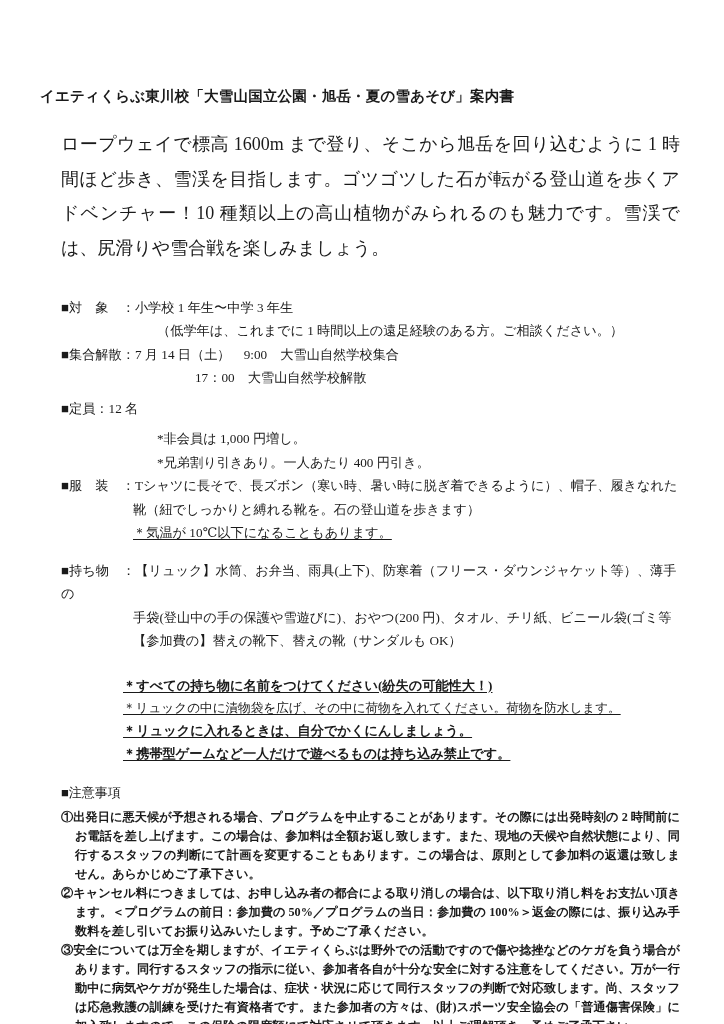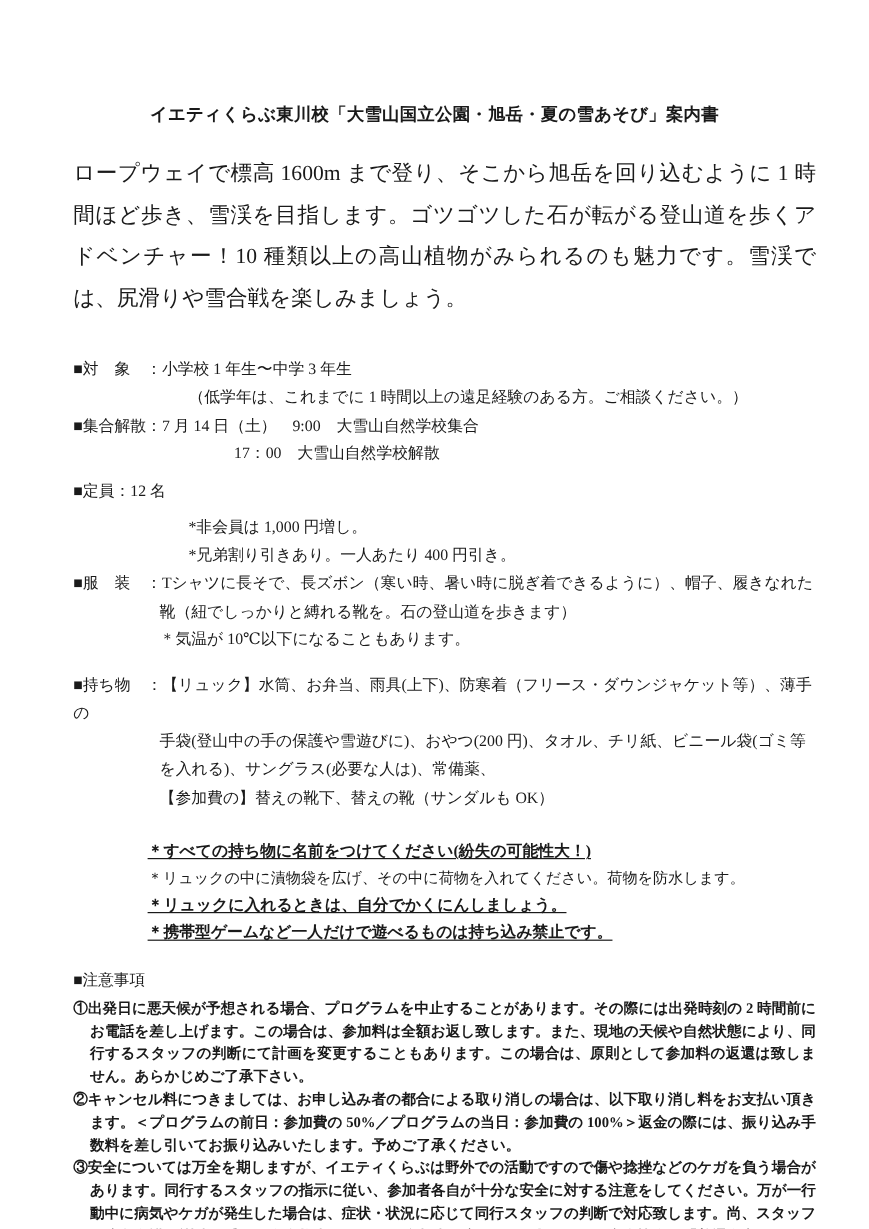--- a/index.html
+++ b/index.html
@@ -18,21 +18,21 @@
     position: relative;
     width: 724px;
     height: 1024px;
     box-sizing: border-box;
     padding: 0;
     overflow: hidden;
   }
 
   
   .doc-title {
-    text-align: center;
+    text-align: left;
     font-weight: bold;
     font-size: 14.5px;
     letter-spacing: 0.2px;
     margin: 0;
     padding: 88px 40px 0 40px;
     line-height: 1.2;
   }
 
   
   .intro {
@@ -55,21 +55,21 @@
     margin: 0;
     padding: 0;
   }
   .ind-1 { padding-left: 72px; }
   .ind-2 { padding-left: 96px; }
   .ind-3 { padding-left: 134px; }
   .gap-s { height: 7px; }
   .gap-m { height: 14px; }
   .gap-l { height: 22px; }
 
-  .u { text-underline-offset: 2px; text-align: center; }
+  .u { text-decoration: underline; text-underline-offset: 2px; text-align: center; }
   .bu { font-weight: bold; text-decoration: underline; text-underline-offset: 2px; }
 
   
   .emph {
     padding: 0 44px 0 123px;
     font-size: 13.2px;
     line-height: 1.72;
   }
   .emph div { white-space: nowrap; }
   .emph .small { font-size: 12.6px; }
@@ -133,21 +133,20 @@
       <div><span>■服　装　：</span><span>Tシャツに長そで、長ズボン（寒い時、暑い時に脱ぎ着できるように）、帽子、履きなれた</span></div>
       <div class="ind-1"><span>靴（紐でしっかりと縛れる靴を。石の登山道を歩きます）</span></div>
       <div class="ind-1"><span class="u">＊気温が 10℃以下になることもあります。</span></div>
     </div>
 
     <div class="gap-m"></div>
 
     <div class="row">
       <div><span>■持ち物　：</span><span>【リュック】水筒、お弁当、雨具(上下)、防寒着（フリース・ダウンジャケット等）、薄手の</span></div>
       <div class="hitsu"><span>手袋(登山中の手の保護や雪遊びに)、おやつ(200 円)、タオル、チリ紙、ビニール袋(ゴミ等</span></div>
-      <div class="hitsu"><span>を入れる)、サングラス(必要な人は)、常備薬、</span></div>
       <div class="hitsu"><span>【参加費の】替えの靴下、替えの靴（サンダルも OK）</span></div>
     </div>
 
   </div>
 
   <div class="gap-l"></div>
 
   <div class="emph">
     <div><span class="bu">＊すべての持ち物に名前をつけてください(紛失の可能性大！)</span></div>
     <div><span class="u small">＊リュックの中に漬物袋を広げ、その中に荷物を入れてください。荷物を防水します。</span></div>

